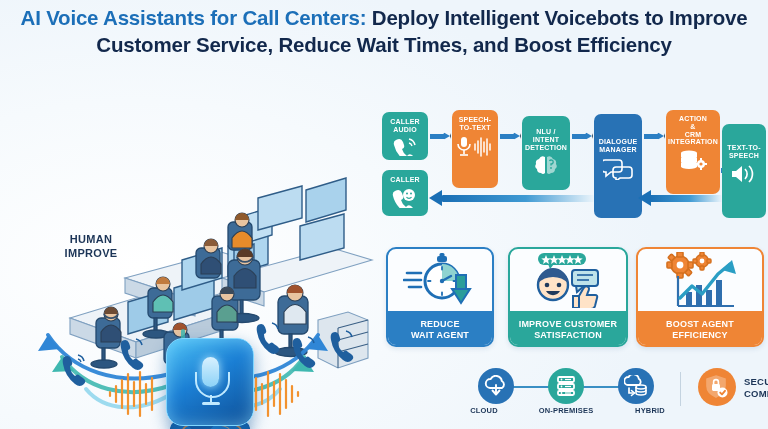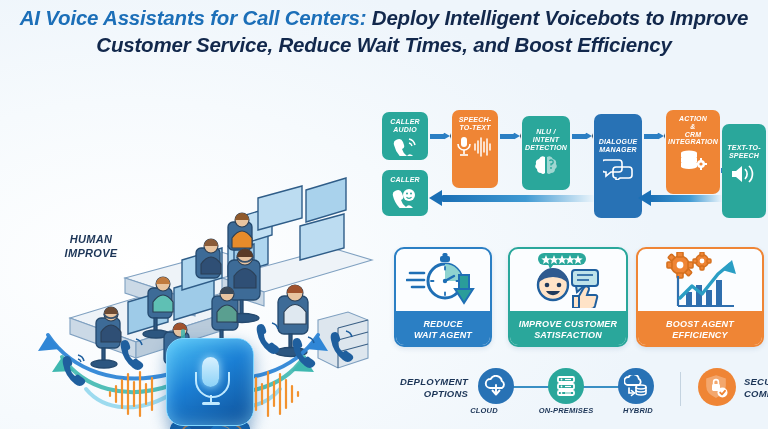--- a/index.html
+++ b/index.html
@@ -7,21 +7,20 @@
     width:768px;height:429px;overflow:hidden;
     font-family:"Liberation Sans",sans-serif;
     background:#ffffff;
   }
   #canvas{
     position:relative;width:768px;height:429px;
     background:
       radial-gradient(ellipse 520px 300px at 18% 62%, #ffffff 0%, #f6fafd 55%, #eef5fb 100%),
       linear-gradient(160deg,#f4f9fd 0%,#ffffff 35%,#eef5fb 100%);
     overflow:hidden;
-    font-style:italic;
   }
 
   
   .header{position:absolute;left:0;top:4px;width:768px;text-align:center;}
   .title{
     font-size:20.5px;font-weight:bold;line-height:1.32;
     letter-spacing:-0.2px;color:#12284c;padding:0 14px;
   }
   .title .accent{color:#1c6fb8;}
   .subtitle{
@@ -481,21 +480,21 @@
     </div>
 
     <div class="returnbar" style="left:268px;top:85px;width:72px;"></div>
     <div class="returnhead" style="left:256px;top:80px;"></div>
     <div class="returnbar" style="left:60px;top:85px;width:152px;"></div>
     <div class="returnhead" style="left:47px;top:80px;"></div>
   </div>
 
   <div class="cards">
 
-    <div class="card" style="left:12px;width:98px;border-color:#2b7fc4;">
+    <div class="card" style="left:4px;width:108px;border-color:#2b7fc4;">
       <div class="cicon">
         <svg width="74" height="54" viewBox="0 0 74 54">
           <g stroke="#1f6fb5" stroke-width="2.6" fill="none" stroke-linecap="round">
             <line x1="4" y1="20" x2="18" y2="20"></line>
               <line x1="1" y1="27" x2="18" y2="27"></line>
               <line x1="6" y1="34" x2="18" y2="34"></line>
           </g>
           <circle cx="39" cy="28" r="17" fill="#ffffff" stroke="#1f6fb5" stroke-width="3"></circle>
           <path d="M39,28 L39,11 A17,17 0 0 1 56,28 Z" fill="#8fd3d0"></path>
           <rect x="34" y="3" width="10" height="6" rx="2" fill="#1f6fb5"></rect>
@@ -591,24 +590,20 @@
         </svg>
       </div>
       <div class="clabel" style="background:#2aa79b;">
         <span>IMPROVE CUSTOMER</span>
         <span>SATISFACTION</span>
       </div>
     </div>
   </div>
 
   <div class="deploy">
-    <div class="deploy-title">
-      <div>DEPLOYMENT</div>
-      <div>OPTIONS</div>
-    </div>
 
     <div class="dconnect" style="left:130px;width:38px;"></div>
     <div class="dconnect" style="left:200px;width:38px;"></div>
 
     <div class="dcircle" style="left:96px;top:0;background:#2872b5;">
       <svg width="24" height="22" viewBox="0 0 24 22">
         <path d="M6,13 a4.5,4.5 0 0 1 0.6,-9 a6,6 0 0 1 11.2,2 a4,4 0 0 1 0.2,7z" fill="none" stroke="#fff" stroke-width="1.9"></path>
         <line x1="12" y1="10" x2="12" y2="19" stroke="#fff" stroke-width="1.9" stroke-linecap="round"></line>
         <polyline points="8.5,15.5 12,19.5 15.5,15.5" fill="none" stroke="#fff" stroke-width="1.9" stroke-linecap="round" stroke-linejoin="round"></polyline>
       </svg>
@@ -641,21 +636,21 @@
         <path d="M4,10 a4,4 0 0 1 0.6,-8 a5.5,5.5 0 0 1 10.2,1.8 a3.6,3.6 0 0 1 0.2,6.2z" fill="none" stroke="#fff" stroke-width="1.8"></path>
         <g fill="none" stroke="#fff" stroke-width="1.6">
           <ellipse cx="17" cy="12" rx="5" ry="2"></ellipse>
           <path d="M12,12 v6 a5,2 0 0 0 10,0 v-6"></path>
           <path d="M12,15 a5,2 0 0 0 10,0"></path>
         </g>
         <path d="M5,13 v5 h5" fill="none" stroke="#fff" stroke-width="1.7" stroke-linecap="round"></path>
         <polyline points="7.5,15.5 10.5,18 7.5,20.5" fill="none" stroke="#fff" stroke-width="1.6" stroke-linecap="round" stroke-linejoin="round"></polyline>
       </svg>
     </div>
-    <div class="dlabel" style="left:224px;width:64px;">HYBRID</div>
+    <div class="dlabel" style="left:236px;width:64px;">HYBRID</div>
 
     <div class="divider" style="left:298px;"></div>
 
     <div class="dcircle" style="left:316px;top:0;width:38px;height:38px;background:#ef8535;">
       <svg width="24" height="24" viewBox="0 0 24 24">
         <path d="M11,1 L20,4 v7 q0,7 -9,11 q-9,-4 -9,-11 v-7z" fill="#ffffff" opacity=".28" stroke="#fff" stroke-width="1.6"></path>
         <rect x="7" y="9" width="8" height="7" rx="1.4" fill="#fff"></rect>
         <path d="M8.6,9 v-2 a2.4,2.4 0 0 1 4.8,0 v2" fill="none" stroke="#fff" stroke-width="1.6"></path>
         <circle cx="17.5" cy="17.5" r="5" fill="#ffffff"></circle>
         <polyline points="15.2,17.6 17,19.4 20,15.8" fill="none" stroke="#ef8535" stroke-width="1.9" stroke-linecap="round" stroke-linejoin="round"></polyline>

